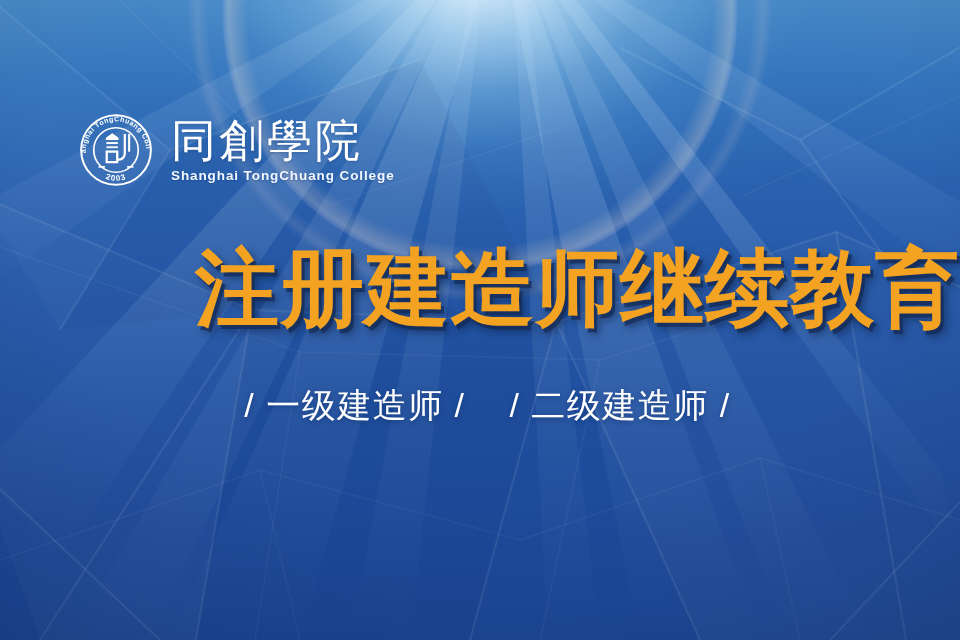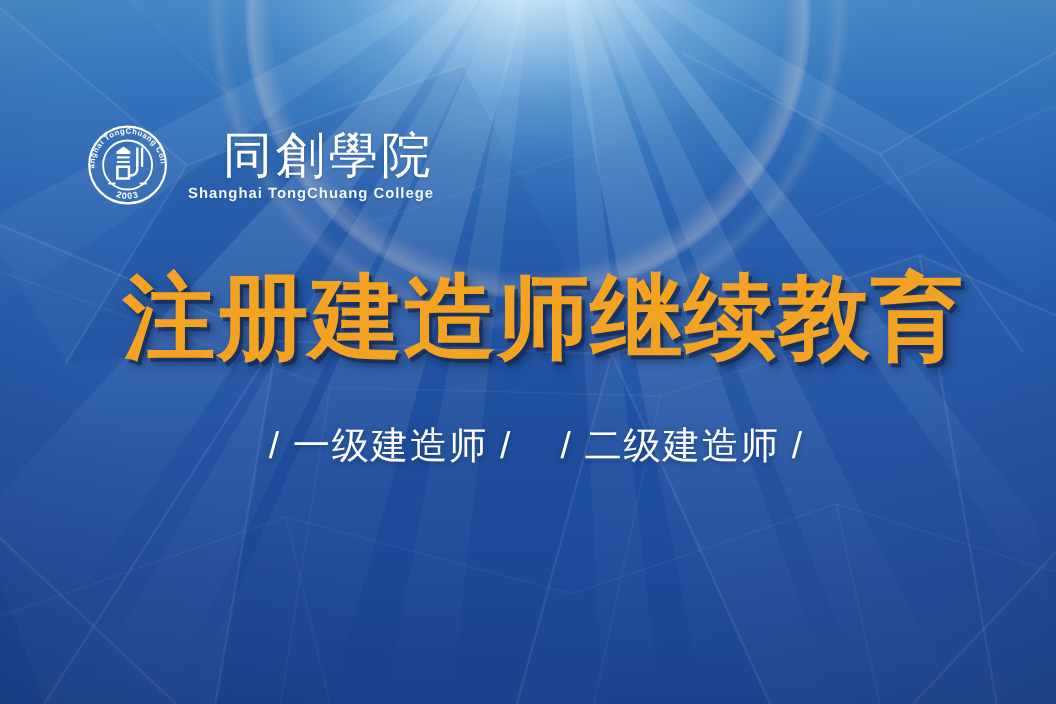--- a/index.html
+++ b/index.html
@@ -89,21 +89,21 @@
   }
 
   
   .logo-lockup {
     position:absolute;
     left:74px; top:108px;
     display:flex; align-items:center;
     gap:13px;
   }
   .logo-seal { width:84px; height:84px; flex:0 0 84px; display:block; }
-  .logo-wordmark { display:flex; flex-direction:column; justify-content:center;text-align:right; }
+  .logo-wordmark { display:flex; flex-direction:column; justify-content:center; }
   .logo-cn {
     font-size:45px; line-height:50px;
     color:#ffffff;
     letter-spacing:3px;
     font-weight:400;
     white-space:nowrap;
     text-shadow:0 1px 3px rgba(12,40,95,0.30);
   }
   .logo-en {
     font-size:13.5px; line-height:18px;
@@ -112,21 +112,21 @@
     font-weight:700;
     white-space:nowrap;
     margin-top:1px;
     text-shadow:0 1px 2px rgba(12,40,95,0.35);
   }
 
   
   .headline {
     position:absolute;
     left:0; right:0; top:240px;
-    text-align:center;
+    text-align:right;
     font-size:84px;
     line-height:96px;
     font-weight:700;
     color:#f3a321;
     letter-spacing:1px;
     white-space:nowrap;
     text-shadow:
       3px 4px 0 rgba(19,42,84,0.72),
       5px 6px 9px rgba(10,26,60,0.55);
     padding-left: 28px;

